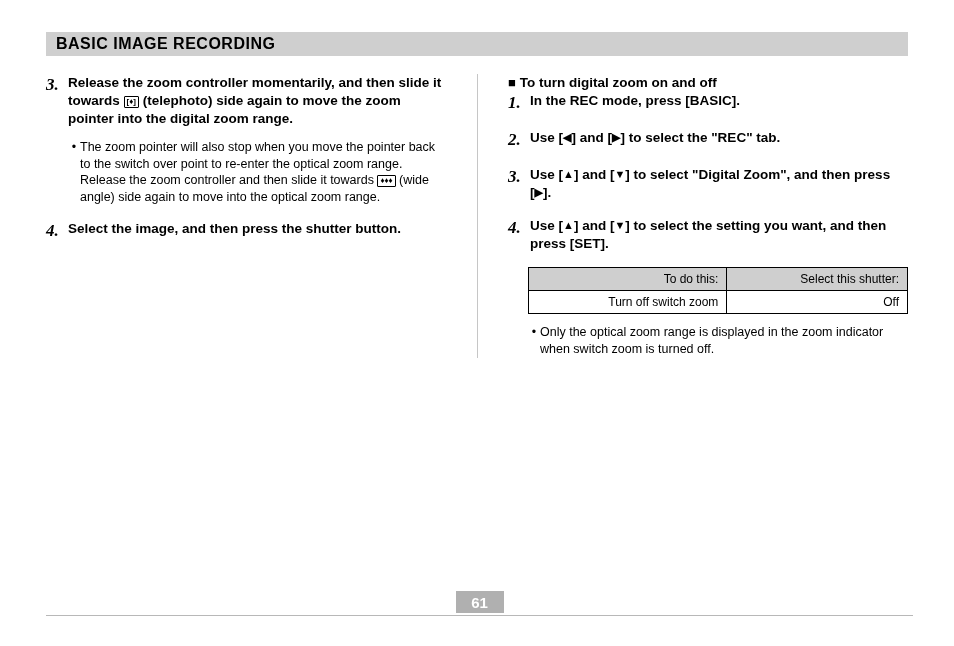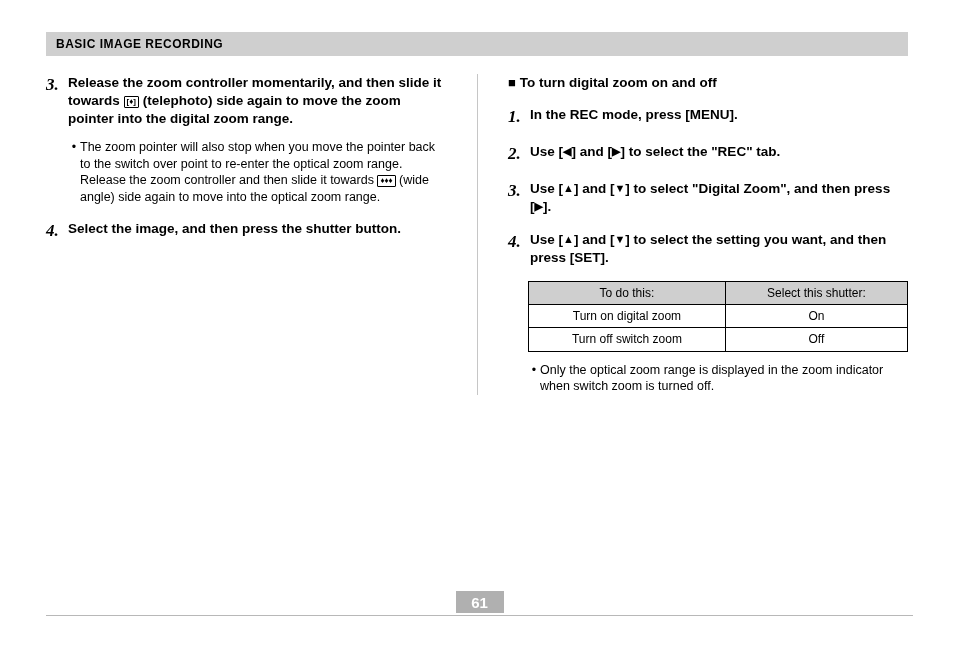--- a/index.html
+++ b/index.html
@@ -16,21 +16,21 @@
     box-sizing: border-box;
     position: relative;
     padding: 32px 46px 24px 46px;
   }
   .header-bar {
     background: #cfcfcf;
     width: 100%;
     height: 24px;
     display: flex;
     align-items: center;
-    font-size: 12px;
+    font-size: 16px;
     font-weight: bold;
     letter-spacing: 0.5px;
     padding-left: 10px;
     box-sizing: border-box;
   }
   .cols {
     display: flex;
     justify-content: space-between;
     margin-top: 18px;
   }
@@ -71,40 +71,39 @@
     line-height: 1.35;
   }
   .bullet-dot {
     width: 12px;
     flex-shrink: 0;
     text-align: center;
   }
   .subheading {
     font-weight: bold;
     font-size: 13.5px;
-    margin-bottom: 14px;
   }
   .subheading .sq {
     font-size: 13px;
     margin-right: 4px;
   }
   .arrow {
     font-size: 11px;
     vertical-align: 1px;
   }
   table.settings {
     border-collapse: collapse;
     width: 380px;
     margin: 6px 0 10px 20px;
     font-size: 12px;
   }
   table.settings th, table.settings td {
     border: 1px solid #000;
-    padding: 3px 20px;
-    text-align: center;
+    padding: 3px 8px;
+    text-align: right;
     font-weight: normal;
   }
   table.settings th {
     background: #cfcfcf;
   }
   .footer-area {
     position: absolute;
     left: 46px;
     right: 41px;
     bottom: 30px;
@@ -176,21 +175,21 @@
     <div class="divider-vert"></div>
 
     <div class="col">
 
       <div class="subheading">
         <span class="sq">■</span><span>To turn digital zoom on and off</span>
       </div>
 
       <div class="step">
         <div class="step-num">1.</div>
-        <div class="step-body step-text">In the REC mode, press [MENU].</div>
+        <div class="step-body step-text">In the REC mode, press [BASIC].</div>
       </div>
 
       <div class="step">
         <div class="step-num">2.</div>
         <div class="step-body step-text">
           <span>Use [</span><span class="arrow">◀</span><span>] and [</span><span class="arrow">▶</span><span>] to select the "REC" tab.</span>
         </div>
       </div>
 
       <div class="step">
@@ -207,24 +206,20 @@
         </div>
       </div>
 
       <table class="settings">
         <tbody>
             <tr>
           <th>To do this:</th>
           <th>Select this shutter:</th>
         </tr>
         <tr>
-          <td>Turn on digital zoom</td>
-          <td>On</td>
-        </tr>
-        <tr>
           <td>Turn off switch zoom</td>
           <td>Off</td>
         </tr>
       </tbody>
         </table>
 
       <div class="bullet" style="margin-left:20px;">
         <div class="bullet-dot">•</div>
         <div>Only the optical zoom range is displayed in the zoom indicator when switch zoom is turned off.</div>
       </div>

